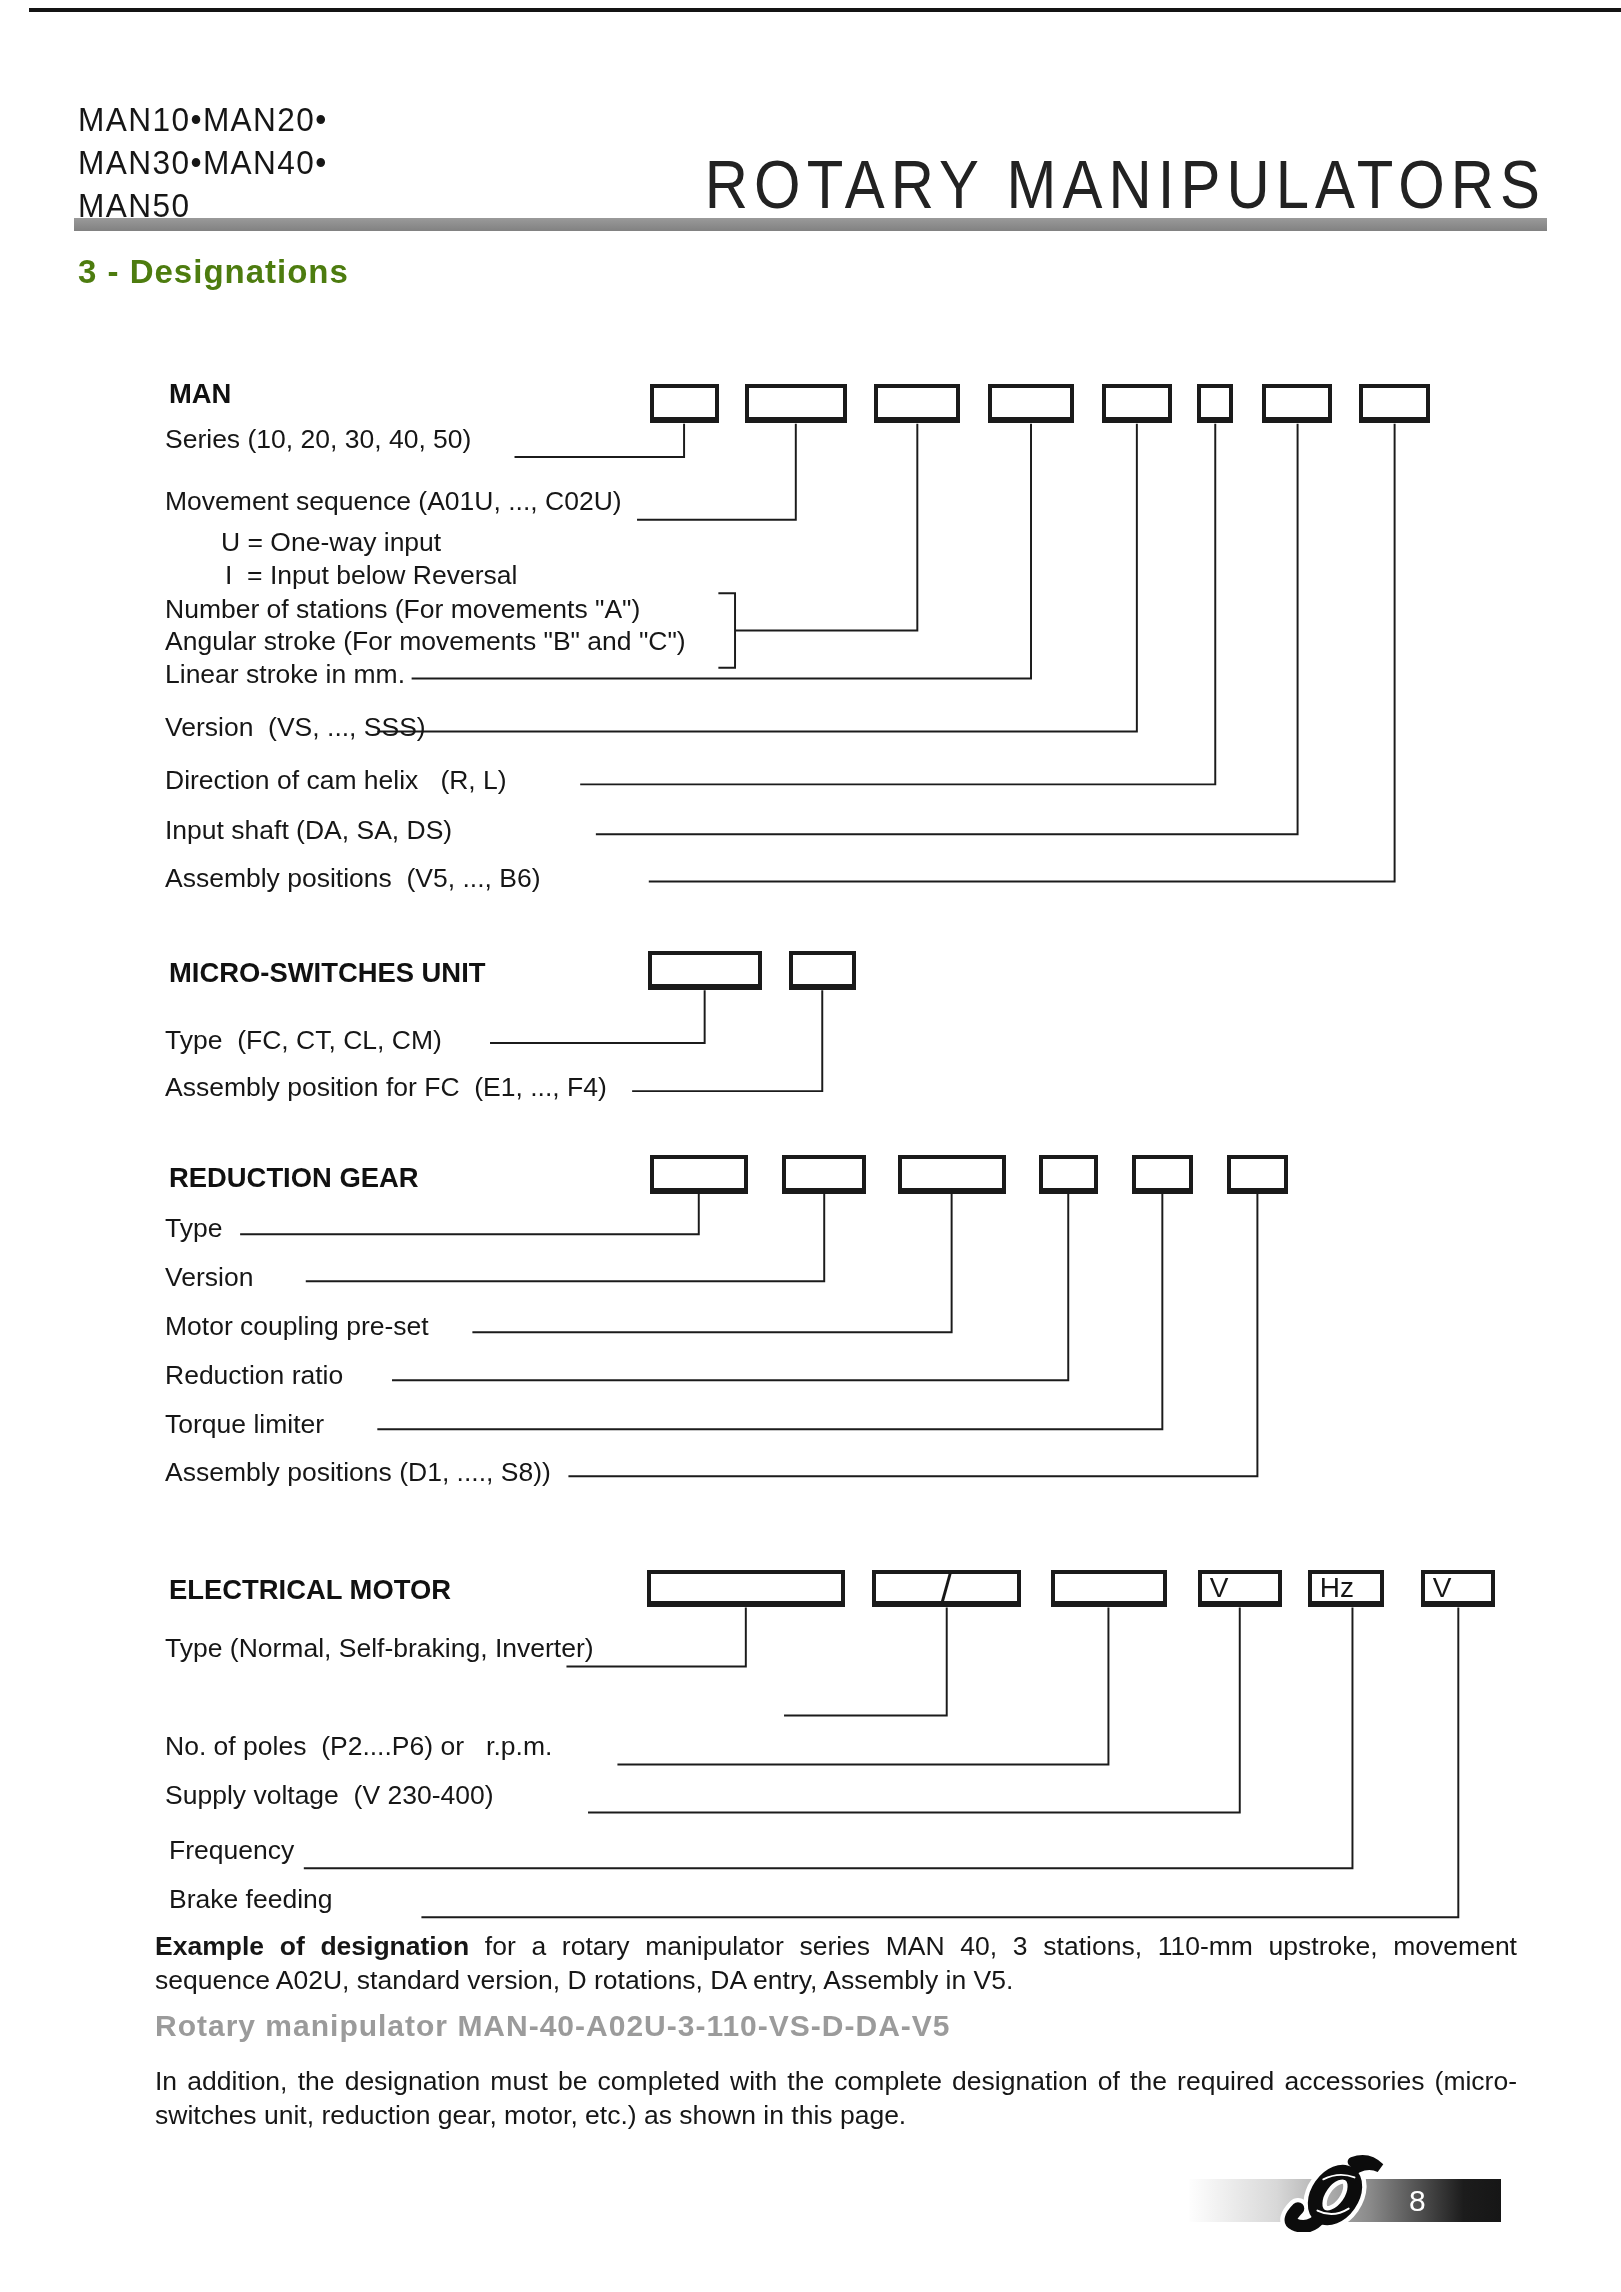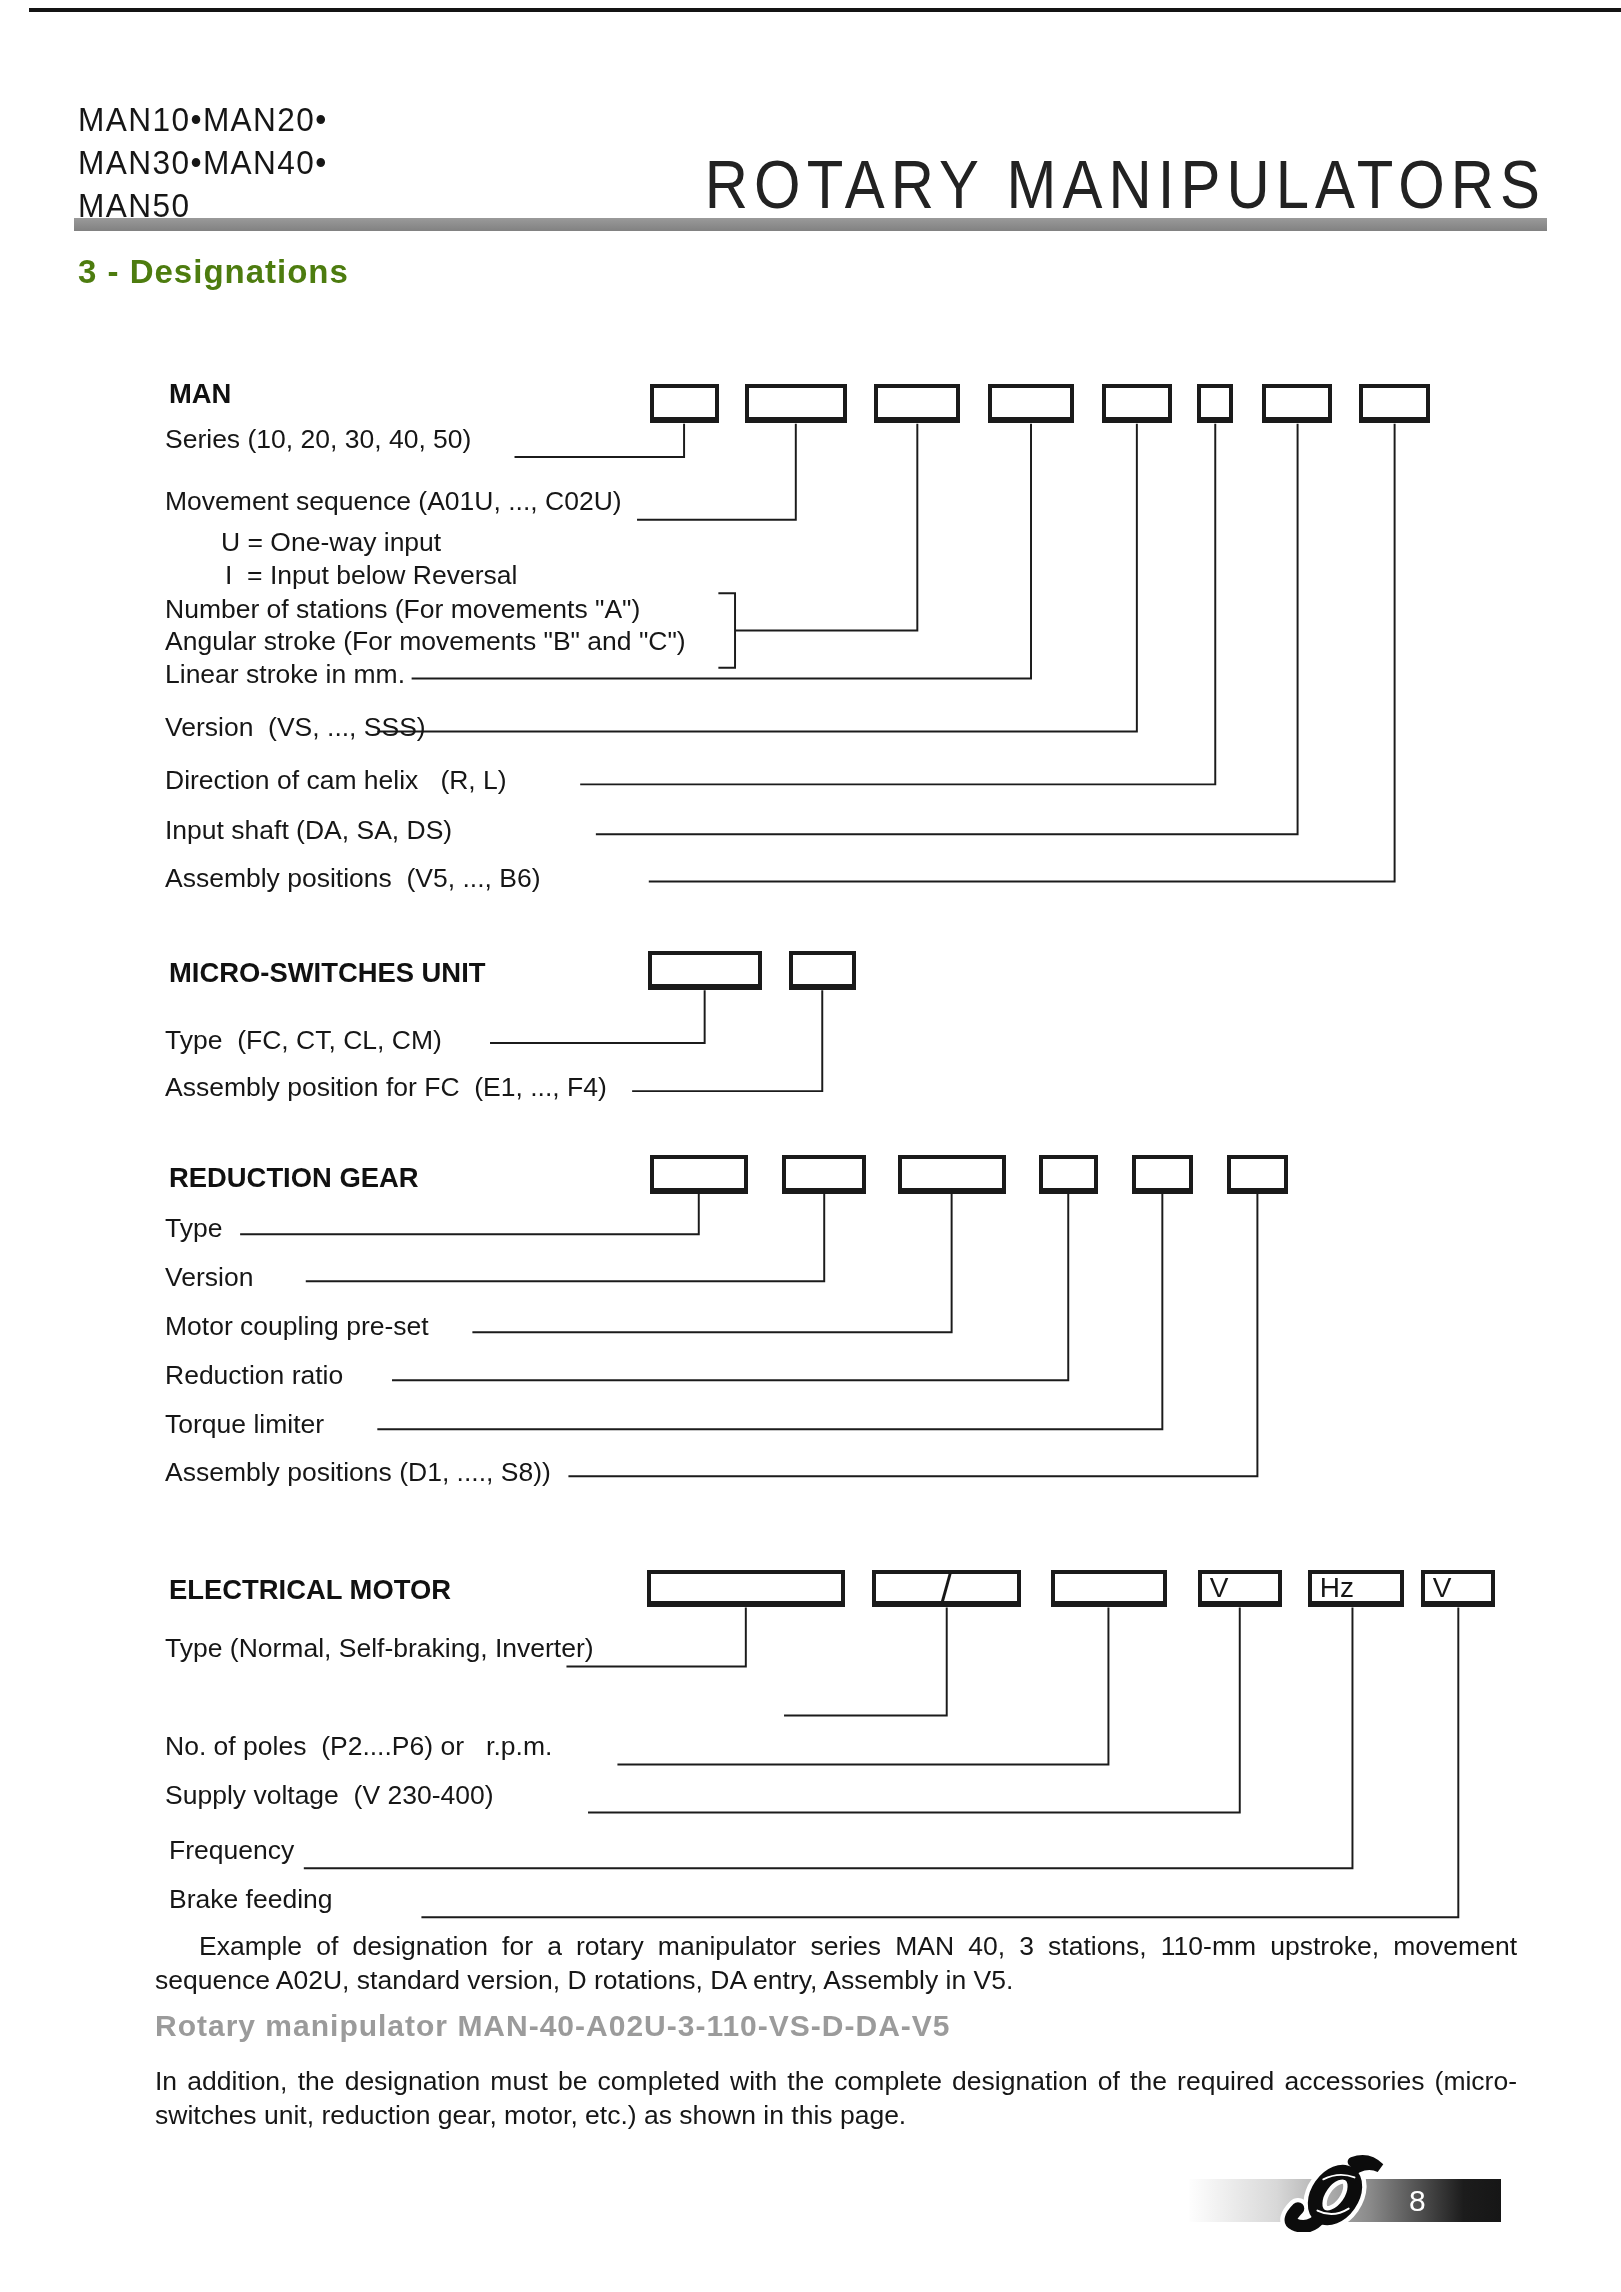--- a/index.html
+++ b/index.html
@@ -22,21 +22,21 @@
     position:absolute;left:78px;top:253px;margin:0;font-size:33px;font-weight:bold;
     color:#4d7c0f;letter-spacing:1px;
   }
   .para{
     position:absolute;left:155px;width:1362px;margin:0;font-size:26.5px;line-height:34px;
     text-align:justify;color:#161616;
   }
   .intro{top:300px;}
   .example{top:1929px;}
   .addition{top:2064px;}
-  .bold{font-weight:normal;margin-left:44px;}
+  .bold{font-weight:bold;}
   .designation{
     position:absolute;left:155px;top:2009px;margin:0;font-size:30px;font-weight:bold;
     color:#9b9b9b;letter-spacing:1px;white-space:pre;
   }
   .glbl{position:absolute;font-size:27.4px;font-weight:bold;color:#111;white-space:pre;}
   .lbl{position:absolute;font-size:26.5px;color:#161616;white-space:pre;}
   .box{position:absolute;border:4.9px solid #1a1a1a;border-bottom-width:6.9px;background:#fff;
     box-sizing:border-box;display:flex;align-items:center;}
   .boxtxt{font-size:28px;font-weight:500;color:#161616;padding-left:7.8px;line-height:1;}
   .boxslash{width:100%;text-align:center;font-size:39px;font-weight:400;padding:0;}
@@ -136,21 +136,21 @@
 
   <div class="glbl" style="left:169px;top:1574px">ELECTRICAL MOTOR</div>
   <div class="box" style="left:647px;top:1570px;width:198px;height:37px"></div>
   <div class="box" style="left:872px;top:1570px;width:149px;height:37px">
       <span class="boxtxt boxslash">/</span>
     </div>
   <div class="box" style="left:1051px;top:1570px;width:116px;height:37px"></div>
   <div class="box" style="left:1198px;top:1570px;width:84px;height:37px">
       <span class="boxtxt">V</span>
     </div>
-  <div class="box" style="left:1308px;top:1570px;width:96px;height:37px">
+  <div class="box" style="left:1308px;top:1570px;width:76px;height:37px">
       <span class="boxtxt">Hz</span>
     </div>
   <div class="box" style="left:1421px;top:1570px;width:74px;height:37px">
       <span class="boxtxt">V</span>
     </div>
   <div class="lbl" style="left:165px;top:1633px">Type (Normal, Self-braking, Inverter)</div>
   <div class="lbl" style="left:165px;top:1731px">No. of poles  (P2....P6) or   r.p.m.</div>
   <div class="lbl" style="left:165px;top:1780px">Supply voltage  (V 230-400)</div>
   <div class="lbl" style="left:169px;top:1835px">Frequency</div>
   <div class="lbl" style="left:169px;top:1884px">Brake feeding</div>

